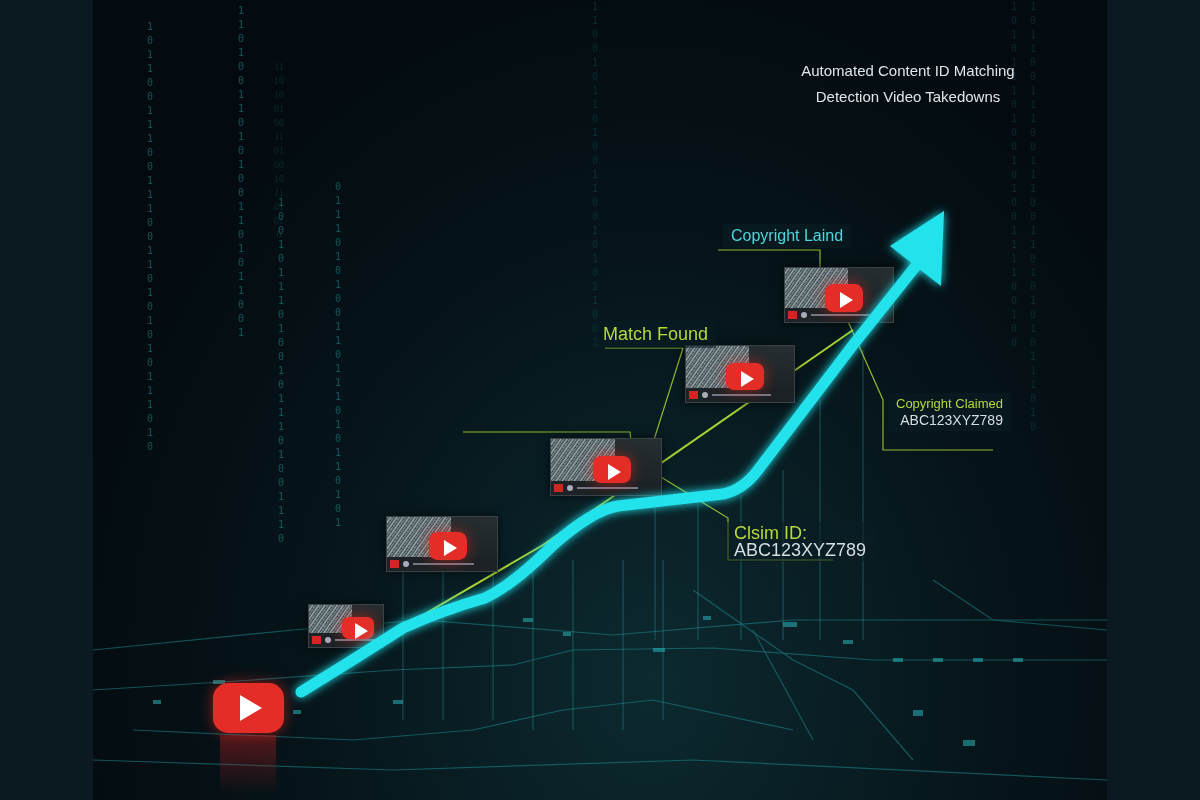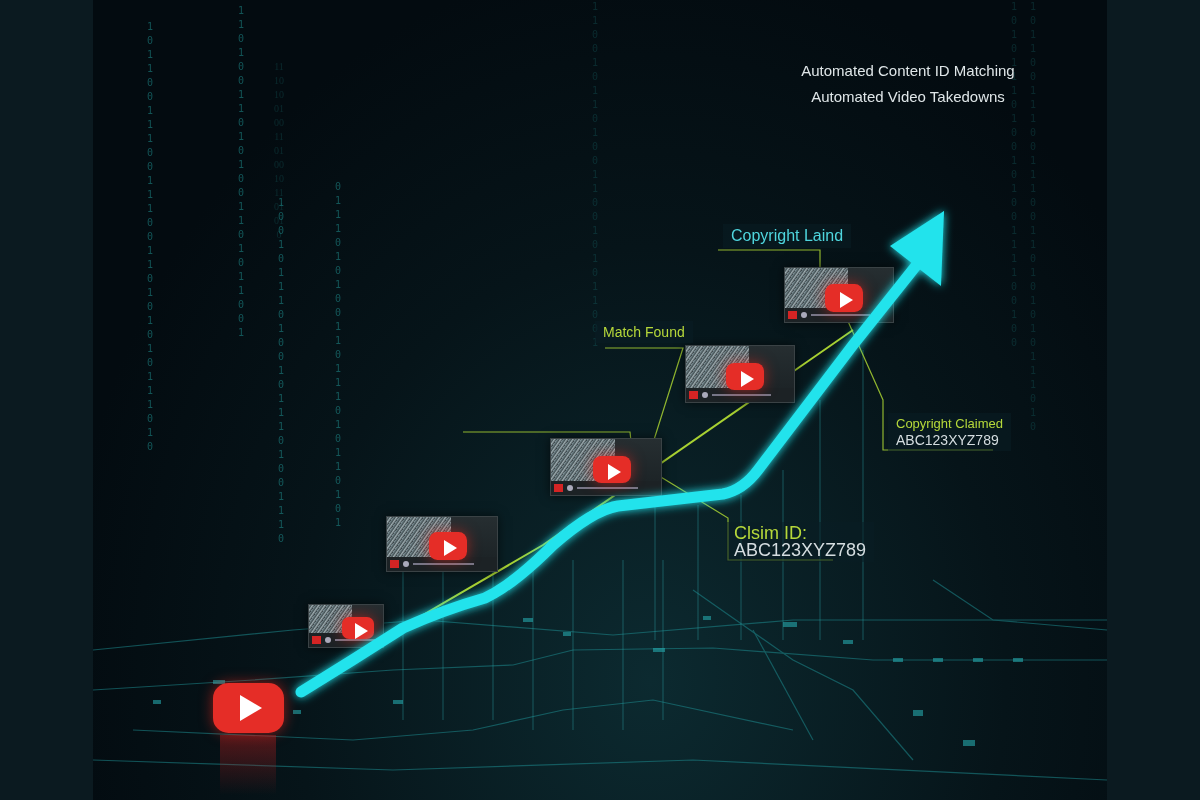--- a/index.html
+++ b/index.html
@@ -178,27 +178,27 @@
     </defs>
     <g filter="url(#glow)">
       <path d="M208 692 Q260 660 310 628 Q350 610 392 598 Q420 585 460 545 Q500 510 525 506 L630 494 Q650 490 665 470 L760 345 L826 262" stroke="#22e3ec" stroke-width="11" fill="none" stroke-linecap="round" stroke-linejoin="round"></path>
       <polygon points="851,211 810,253 842,279" fill="#22e3ec"></polygon>
       <polygon points="851,211 797,246 848,286" fill="#22e3ec"></polygon>
     </g>
   </svg>
 
   <div class="title-block">
     <div class="subtitle">Automated Content ID Matching</div>
-    <div class="subtitle">Automated Video Takedowns</div>
+    <div class="subtitle">Detection Video Takedowns</div>
   </div>
 
   <div class="label-box label-cyan" style="left:630px;top:224px;font-size:16px;">Copyright Laind</div>
-  <div class="label-box label-green" style="left:502px;top:321px;font-size:14px;">Match Found</div>
-
-  <div class="label-box" style="left:795px;top:413px;font-size:13px;line-height:16px;">
+  <div class="label-box label-green" style="left:502px;top:321px;font-size:18px;">Match Found</div>
+
+  <div class="label-box" style="left:795px;top:393px;font-size:13px;line-height:16px;text-align:right;">
     <div class="label-green">Copyright Claimed</div>
     <div style="color:#d5dde0;font-size:14px;">ABC123XYZ789</div>
   </div>
 
   <div class="label-box" style="left:633px;top:522px;font-size:18px;line-height:17px;">
     <div class="label-green">Clsim ID:</div>
     <div style="color:#d5dde0;">ABC123XYZ789</div>
   </div>
 
 </div>

